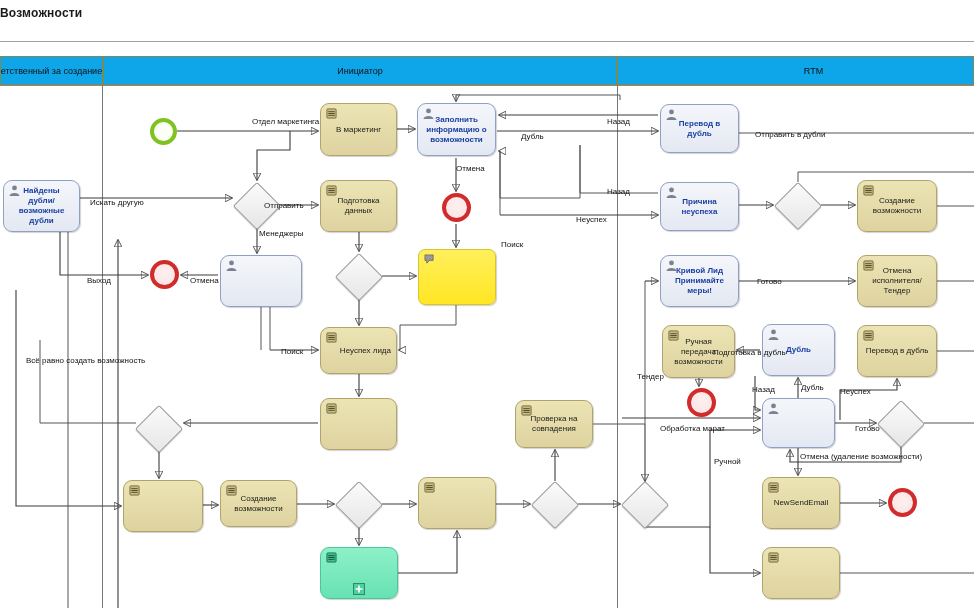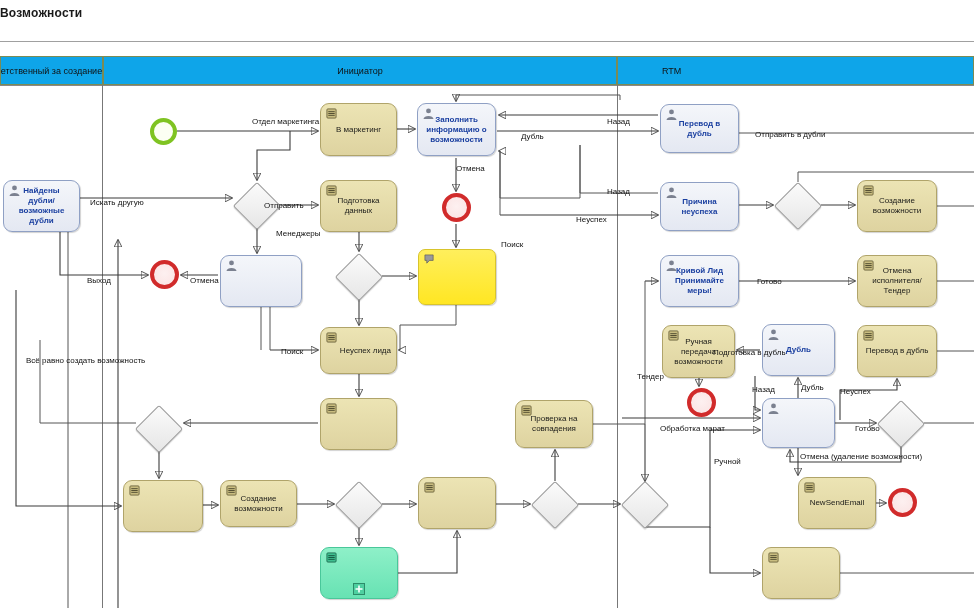--- a/index.html
+++ b/index.html
@@ -100,21 +100,21 @@
 
   <div id="page-title">Возможности</div>
   <div class="pool-top-rule"></div>
 
   <div class="lane-header left" style="left:0;width:103px;">
     <span>етственный за создание</span>
   </div>
   <div class="lane-header" style="left:103px;width:514px;">
     <span>Инициатор</span>
   </div>
-  <div class="lane-header" style="left:617px;width:357px;justify-content:flex-start;padding-right:8px;padding-left:44px;">
+  <div class="lane-header" style="left:617px;width:357px;justify-content:center;padding-right:8px;padding-left:44px;">
     <span>RTM</span>
   </div>
   <div class="lane-underline"></div>
   <div class="lane-body" style="left:102px;width:1px;"></div>
   <div class="lane-body" style="left:617px;width:1px;"></div>
 
   <svg class="flow" viewBox="0 0 974 608">
     <defs>
       <marker id="ah" viewBox="0 0 10 10" refX="9" refY="5" markerWidth="7" markerHeight="7" orient="auto-start-reverse">
         <path d="M0,0 L10,5 L0,10 z" fill="none" stroke="#3b3b3b" stroke-width="1.4"></path>
@@ -491,21 +491,21 @@
         <line x1="2.5" y1="6" x2="9.5" y2="6" stroke="#14503c"></line>
         <line x1="2.5" y1="8" x2="9.5" y2="8" stroke="#14503c"></line>
       </svg>
     <span class="lbl"></span>
     <svg width="12" height="12" viewBox="0 0 12 12" style="position:absolute;bottom:3px;left:50%;margin-left:-6px;">
         <rect x="0.5" y="0.5" width="11" height="11" fill="#4ecfa0" stroke="#2c8b69"></rect>
         <path d="M6,2.5 v7 M2.5,6 h7" stroke="#ffffff" stroke-width="1.6"></path>
       </svg>
   </div>
 
-  <div class="node task" style="left:762px;top:477px;width:78px;height:52px;margin-left:36px;">
+  <div class="node task" style="left:762px;top:477px;width:78px;height:52px;">
     <svg class="tmark" viewBox="0 0 12 12">
         <rect x="1" y="1" width="10" height="10" rx="1" fill="#c9bd80" stroke="#6d6640"></rect>
         <line x1="2.5" y1="4" x2="9.5" y2="4" stroke="#4a462c"></line>
         <line x1="2.5" y1="6" x2="9.5" y2="6" stroke="#4a462c"></line>
         <line x1="2.5" y1="8" x2="9.5" y2="8" stroke="#4a462c"></line>
       </svg>
     <span class="lbl">NewSendEmail</span>
   </div>
 
   <div class="node ev end" style="left:888px;top:488px;"></div>
@@ -521,21 +521,21 @@
   </div>
 
   <div class="elabel" style="left:252px;top:118px;">Отдел маркетинга</div>
   <div class="elabel" style="left:607px;top:118px;">Назад</div>
   <div class="elabel" style="left:755px;top:131px;">Отправить в дубли</div>
   <div class="elabel" style="left:521px;top:133px;">Дубль</div>
   <div class="elabel" style="left:456px;top:165px;">Отмена</div>
   <div class="elabel" style="left:90px;top:199px;">Искать другую</div>
   <div class="elabel" style="left:264px;top:202px;">Отправить</div>
   <div class="elabel" style="left:607px;top:188px;">Назад</div>
-  <div class="elabel" style="left:276px;top:230px;">Менеджеры</div>
+  <div class="elabel" style="left:259px;top:230px;">Менеджеры</div>
   <div class="elabel" style="left:576px;top:216px;">Неуспех</div>
   <div class="elabel" style="left:87px;top:277px;">Выход</div>
   <div class="elabel" style="left:190px;top:277px;">Отмена</div>
   <div class="elabel" style="left:501px;top:241px;">Поиск</div>
   <div class="elabel" style="left:757px;top:278px;">Готово</div>
   <div class="elabel" style="left:713px;top:349px;">Подготовка в дубль</div>
   <div class="elabel" style="left:801px;top:384px;">Дубль</div>
   <div class="elabel" style="left:840px;top:388px;">Неуспех</div>
   <div class="elabel" style="left:752px;top:386px;">Назад</div>
   <div class="elabel" style="left:637px;top:373px;">Тендер</div>

